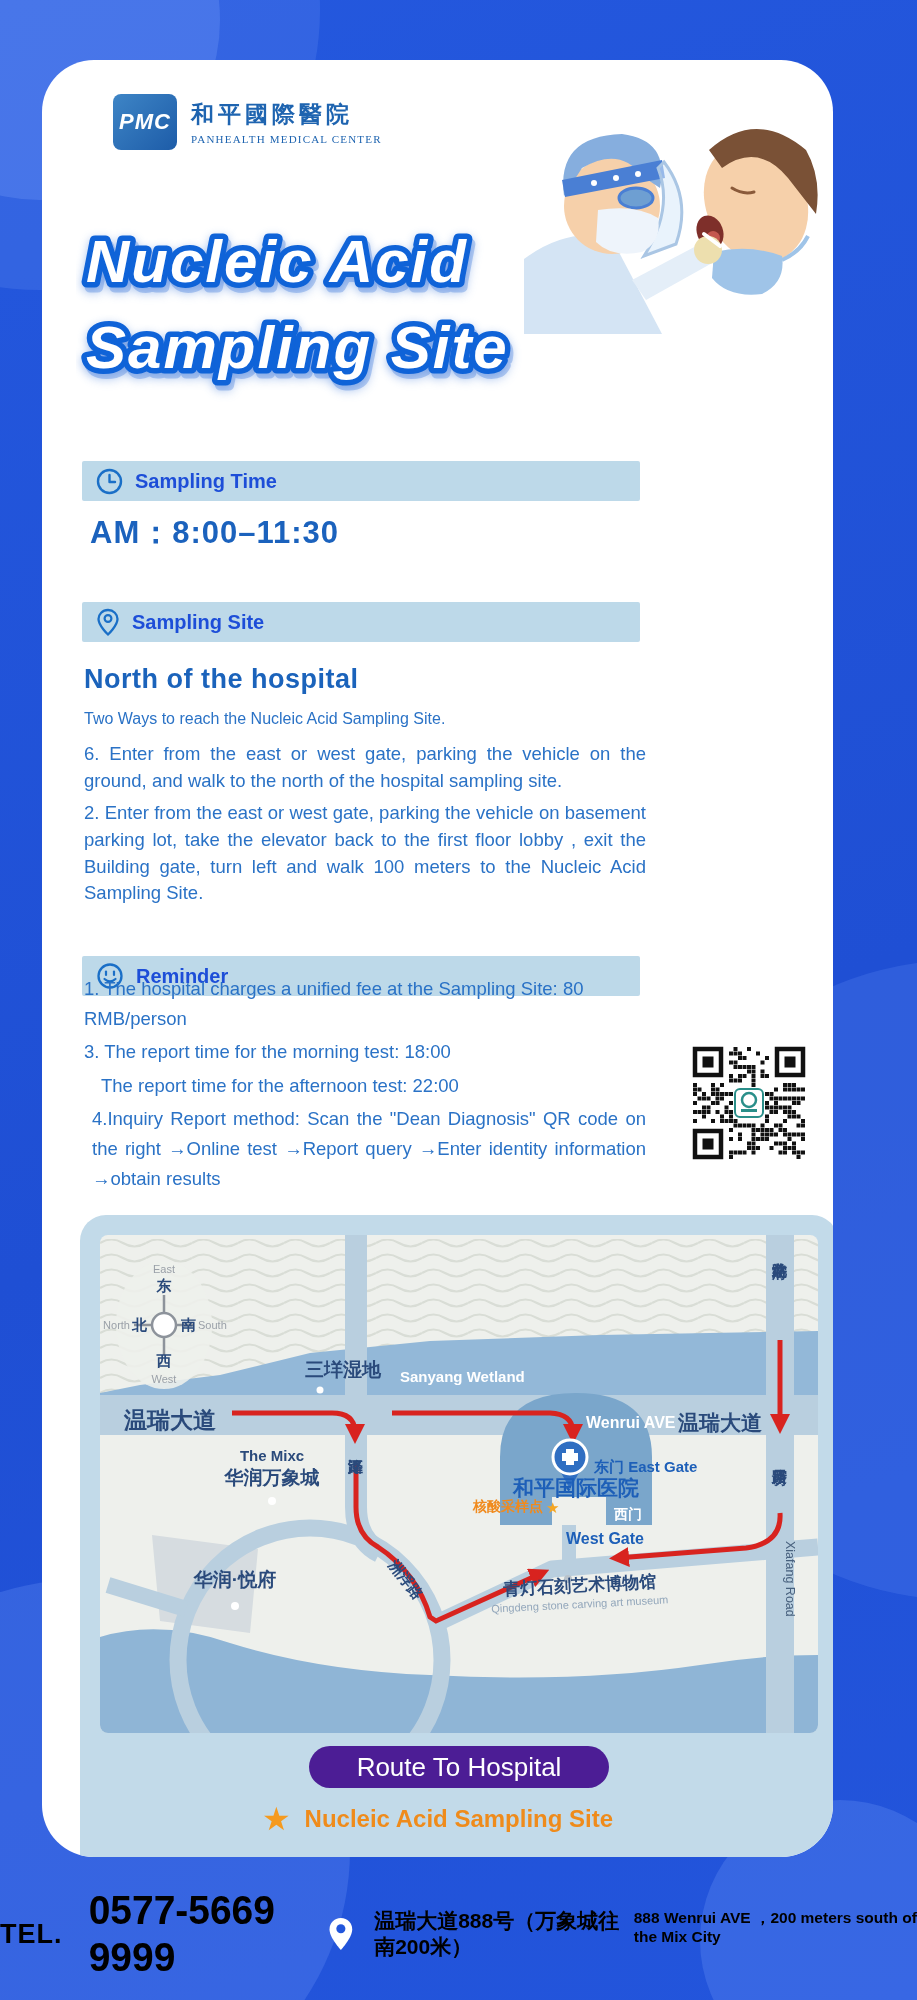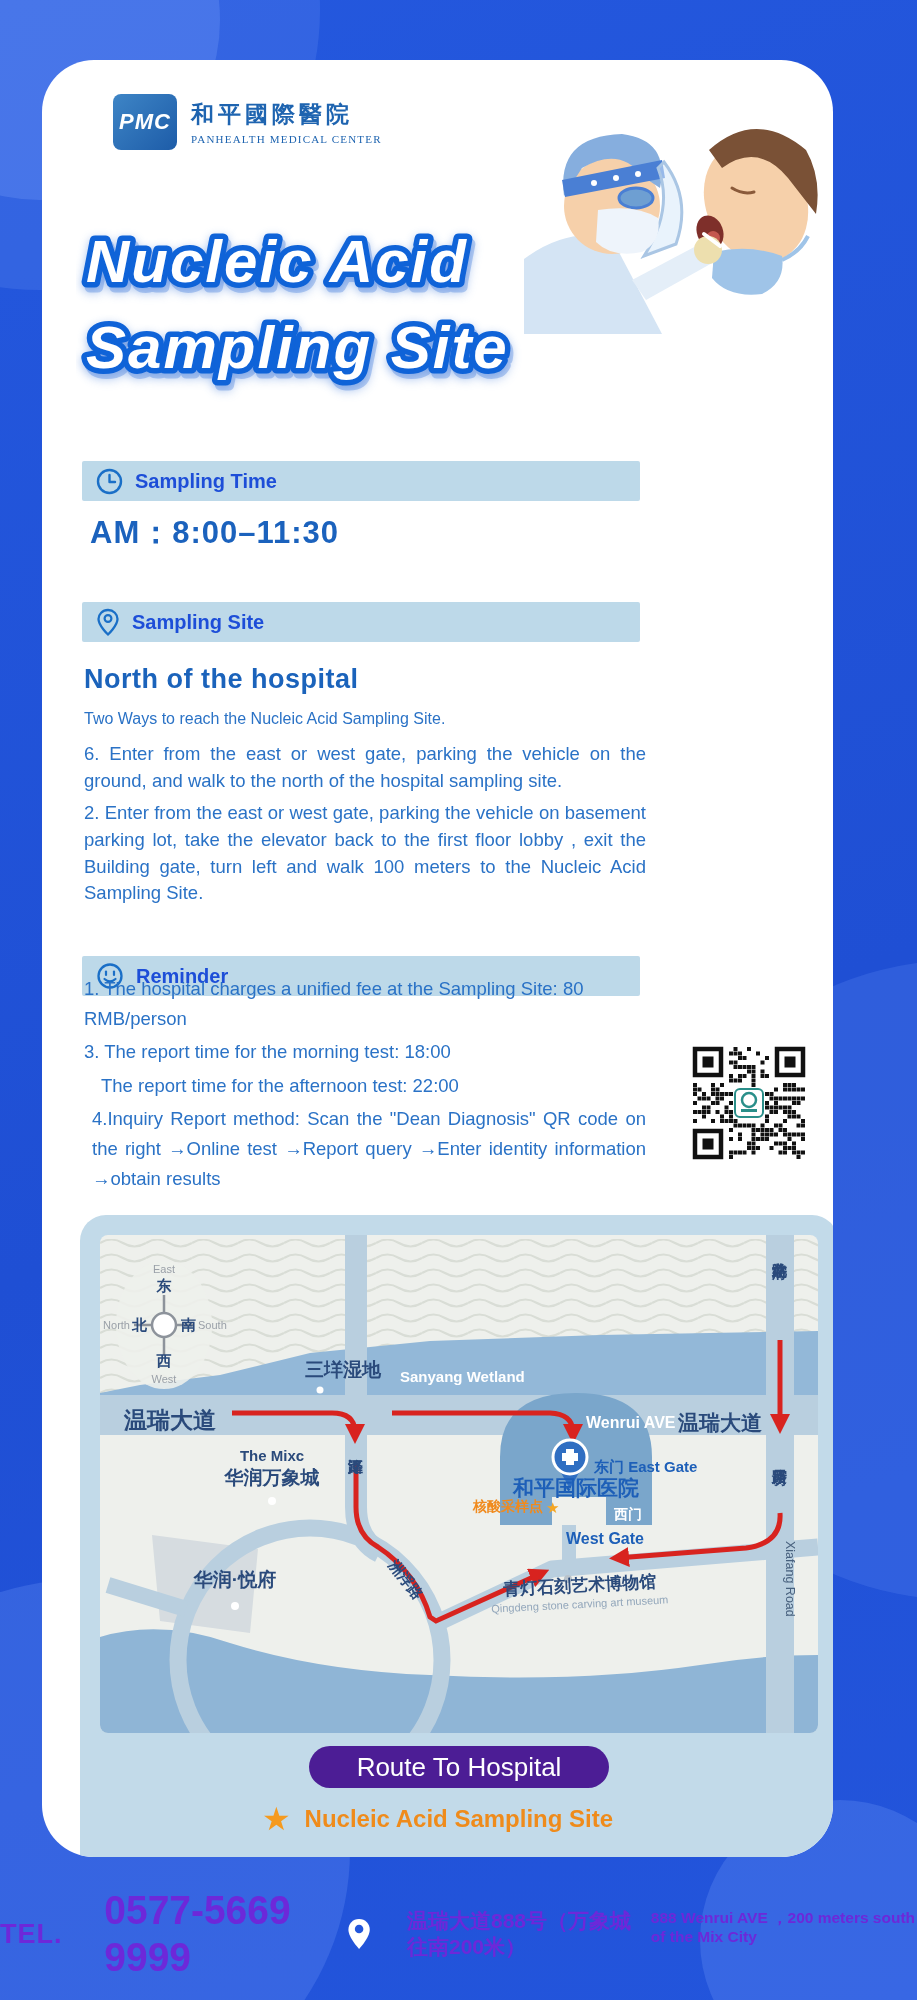--- a/index.html
+++ b/index.html
@@ -63,21 +63,21 @@
   .map-svg .zh{font-weight:bold;fill:#2a4a7b;}
   .map-svg text{font-family:"Liberation Sans","DejaVu Sans",sans-serif;}
   .vtext{writing-mode:vertical-rl;text-orientation:upright;}
 
   .legend{position:absolute;left:0;top:1743px;width:100%;display:flex;align-items:center;
           justify-content:center;gap:14px;}
   .legend-star{color:#f59a1f;font-size:32px;line-height:1;}
   .legend-label{color:#ef8b1b;font-size:24px;font-weight:bold;}
 
   .footer{position:absolute;left:0;top:1886px;width:100%;height:96px;z-index:3;
-          display:flex;align-items:center;justify-content:center;gap:36px;color:#6d28d9;}
+          display:flex;align-items:center;justify-content:center;gap:20px;color:#000000;}
   .tel-label{font-size:27px;font-weight:bold;letter-spacing:1px;}
   .tel-number{font-size:41px;font-weight:bold;letter-spacing:0;transform:scaleX(.95);}
   .addr{display:flex;line-height:1.25;}
   .addr-zh{font-size:21px;font-weight:bold;}
   .addr-en{font-size:15.5px;font-weight:bold;}
 </style>
 </head>
 <body>
 
 <div class="bgc c1"></div>

